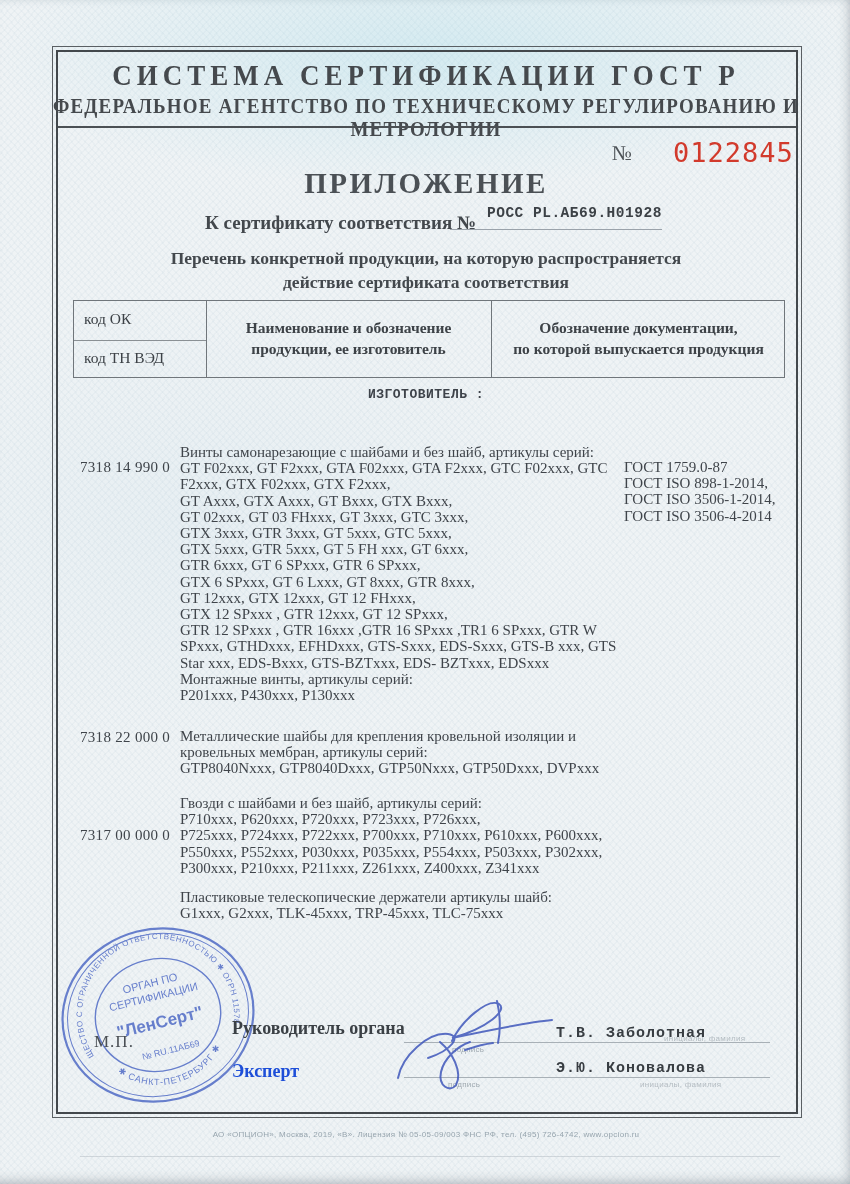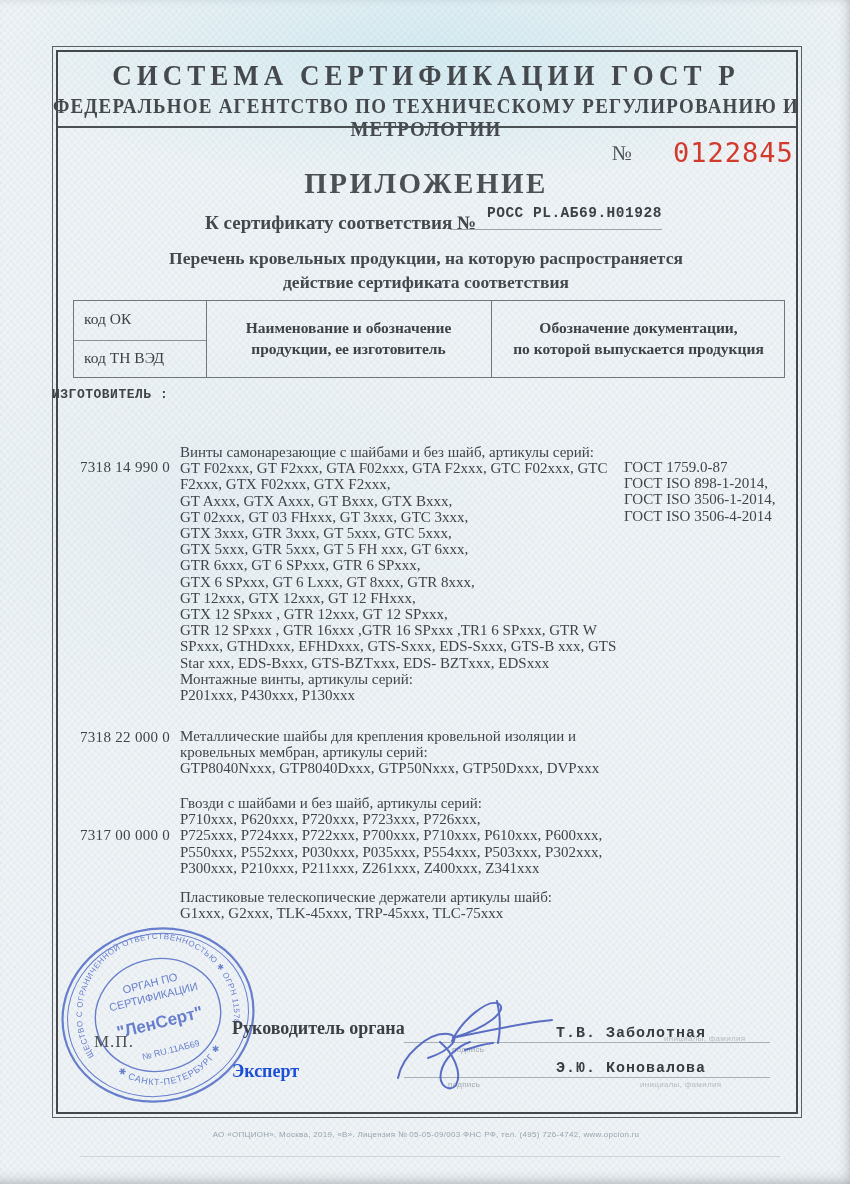--- a/index.html
+++ b/index.html
@@ -44,21 +44,21 @@
 
   .hdr-table{left:73px;top:300px;width:712px;height:78px;border:1.2px solid #70767b;box-sizing:border-box;}
   .hdr-table .v1{position:absolute;left:132px;top:0;bottom:0;border-left:1.2px solid #70767b;}
   .hdr-table .v2{position:absolute;left:417px;top:0;bottom:0;border-left:1.2px solid #70767b;}
   .hdr-table .hsplit{position:absolute;left:0;top:39px;width:132px;border-top:1px solid #8a9094;}
   .hdr-table .c1a{position:absolute;left:10px;top:9px;font-size:15.5px;color:#3d4247;}
   .hdr-table .c1b{position:absolute;left:10px;top:48px;font-size:15.5px;color:#3d4247;}
   .hdr-table .c2{position:absolute;left:132px;top:16px;width:285px;text-align:center;font-size:15.5px;font-weight:bold;line-height:21px;color:#3d4247;}
   .hdr-table .c3{position:absolute;left:417px;top:16px;width:295px;text-align:center;font-size:15.5px;font-weight:bold;line-height:21px;color:#3d4247;}
 
-  .manufacturer{top:387px;display:flex;justify-content:space-between;align-items:baseline;gap:10px;}
+  .manufacturer{top:387px;display:flex;justify-content:center;align-items:baseline;gap:10px;}
   .manufacturer .lbl{font-family:"Liberation Mono",monospace;font-size:13px;font-weight:bold;letter-spacing:.5px;color:#3e434a;}
   .manufacturer .val{font-size:15px;font-weight:bold;color:#3d4247;}
 
   .body-text{font-size:15px;line-height:16.2px;color:#3f444a;}
   .code{font-size:15px;color:#3f444a;letter-spacing:.3px;}
   .r1-code{left:80px;top:459px;}
   .r1-text{left:180px;top:444px;width:452px;}
   .r1-docs{left:624px;top:459px;width:172px;}
   .r2-code{left:80px;top:729px;}
   .r2-text{left:180px;top:728px;width:470px;}
@@ -106,21 +106,21 @@
     <span class="sign">№</span>
     <span class="digits">0122845</span>
   </div>
 
   <div class="abs center doc-title">ПРИЛОЖЕНИЕ</div>
 
   <div class="abs cert-label">К сертификату соответствия №</div>
   <div class="abs cert-value">РОСС PL.АБ69.Н01928</div>
   <div class="abs cert-underline"></div>
 
-  <div class="abs center subtitle1">Перечень кровельных продукции, на которую распространяется</div>
+  <div class="abs center subtitle1">Перечень конкретной продукции, на которую распространяется</div>
   <div class="abs center subtitle2">действие сертификата соответствия</div>
 
   <div class="abs hdr-table">
     <div class="v1"></div>
     <div class="v2"></div>
     <div class="hsplit"></div>
     <div class="c1a">код ОК</div>
     <div class="c1b">код ТН ВЭД</div>
     <div class="c2 pre">Наименование и обозначение
 продукции, ее изготовитель</div>

